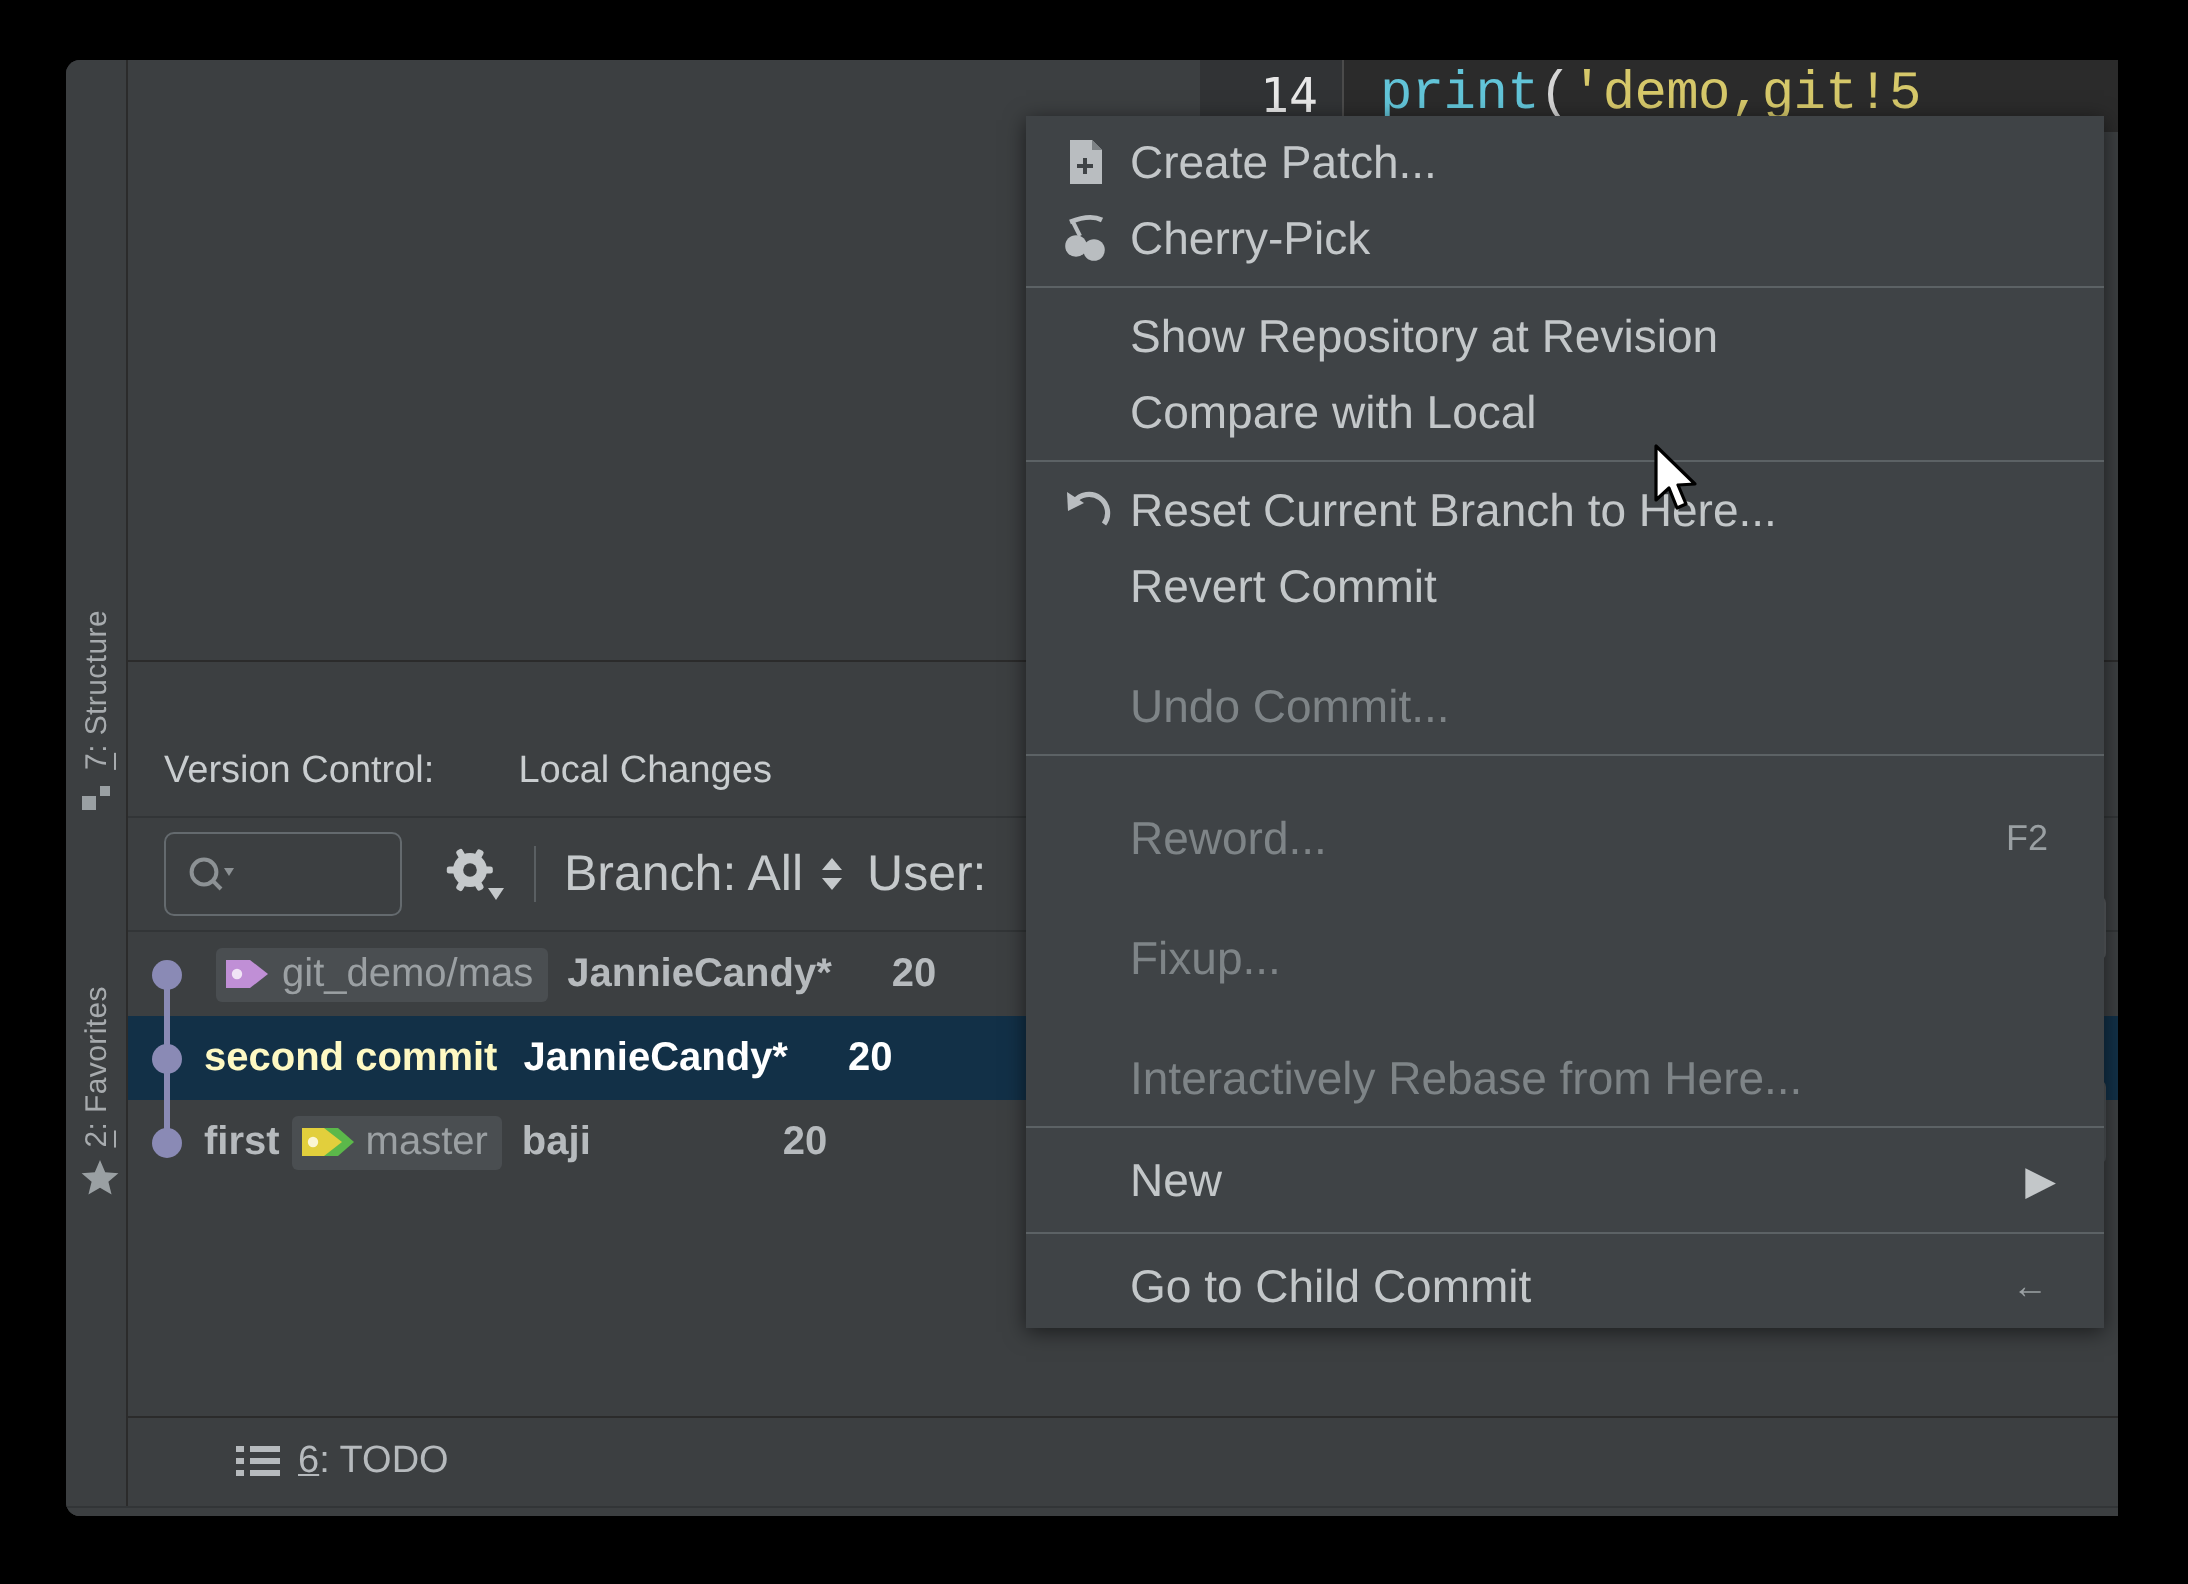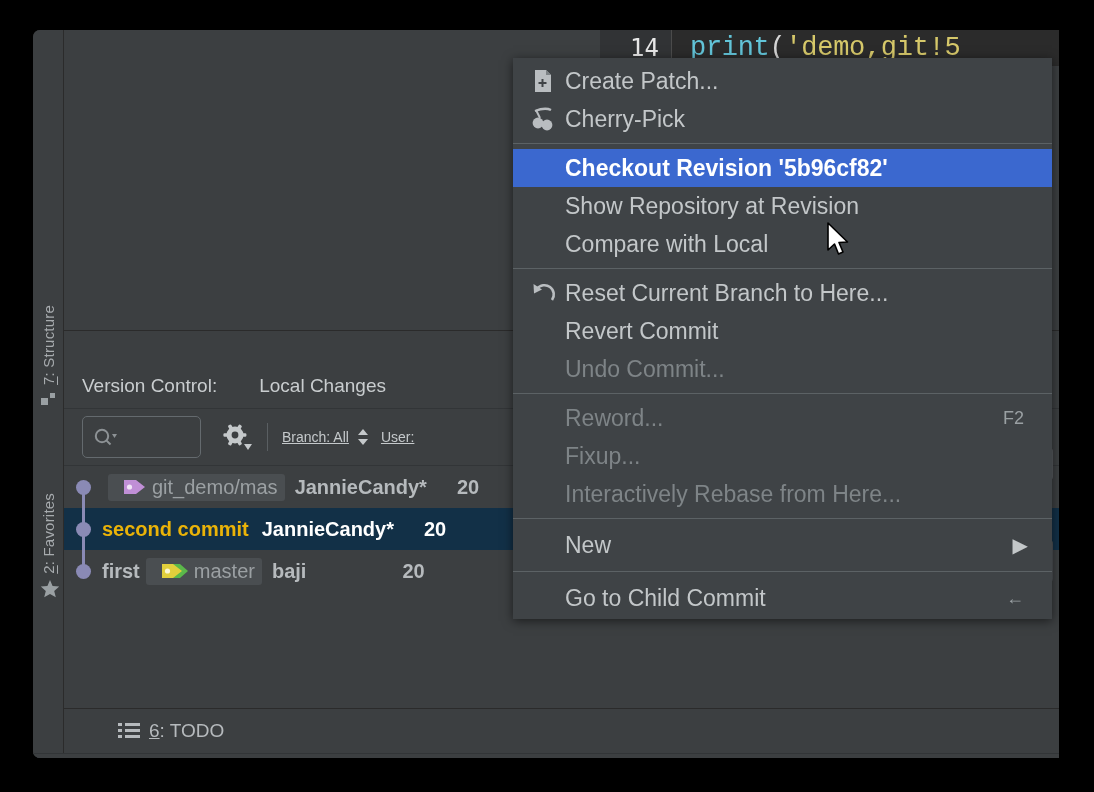--- a/index.html
+++ b/index.html
@@ -118,23 +118,22 @@
     background: #3c3f41;
     display: flex; align-items: center;
     padding-left: 10px;
   }
   .toolbar-sep {
     width: 1px; height: 28px;
     background: #5a5f62;
     margin: 0 14px;
   }
   .toolbar-text {
-    color: #c5c9cb; font-size: 14px;
+    color: #c5c9cb; font-size: 25px;
     white-space: nowrap;
-    text-decoration: underline;
   }
   .gear-wrap { margin-left: 22px; display: flex; align-items: center; }
 
   
   #log-list {
     position: absolute; left: 0; top: 134px;
     width: 995px; height: 200px;
     background: #3c3f41;
     border-top: 1px solid #323537;
   }
@@ -160,26 +159,26 @@
   }
   .graph-line {
     position: absolute;
     left: 18px; width: 3px;
     background: #8a8ab5;
   }
   .commit-subject {
     color: #b6babd; font-size: 20px;
     font-weight: bold;
   }
-  .log-row.selected .commit-subject { color: #eab308; }
+  .log-row.selected .commit-subject { color: #fef9c3; }
   .ref-chip {
     display: inline-flex; align-items: center;
     background: #4a4e51;
     border-radius: 3px;
-    padding: 2px 7px 2px 15px;
+    padding: 2px 7px 2px 4px;
     margin: 0 6px;
     max-width: 200px;
     overflow: hidden;
   }
   .ref-chip .ref-name {
     color: #9ba0a3; font-size: 20px;
     margin-left: 5px;
     overflow: hidden;
   }
   .commit-author {
@@ -250,21 +249,21 @@
   }
   .menu-item {
     position: relative;
     height: 38px;
     display: flex; align-items: center;
     padding-left: 18px;
     color: #c3c7c9;
     font-size: 23px;
     white-space: nowrap;
   }
-  .menu-item.disabled { color: #7e8487; }
+  .menu-item.disabled { color: #7e8487; margin-top: 22px; }
   .menu-item.selected { background: #3b68cf; color: #ffffff; font-weight: bold; }
   .mi-icon {
     width: 34px; height: 30px;
     flex: 0 0 34px;
     display: flex; align-items: center; justify-content: flex-start;
   }
   .mi-label { flex: 1 1 auto; }
   .mi-accel {
     color: #9aa0a3; font-size: 18px;
     margin-right: 28px;
@@ -455,24 +454,20 @@
           <circle cx="7" cy="16" r="5.4" fill="#b9bdc0"></circle>
           <circle cx="16" cy="18" r="5.4" fill="#b9bdc0"></circle>
           <path d="M5 3 L9 11" stroke="#b9bdc0" stroke-width="2" fill="none"></path>
         </svg>
       </span>
       <span class="mi-label">Cherry-Pick</span>
     </div>
 
     <div class="menu-sep"></div>
 
-    <div class="menu-item selected">
-      <span class="mi-icon"></span>
-      <span class="mi-label">Checkout Revision '5b96cf82'</span>
-    </div>
 
     <div class="menu-item">
       <span class="mi-icon"></span>
       <span class="mi-label">Show Repository at Revision</span>
     </div>
 
     <div class="menu-item">
       <span class="mi-icon"></span>
       <span class="mi-label">Compare with Local</span>
     </div>

